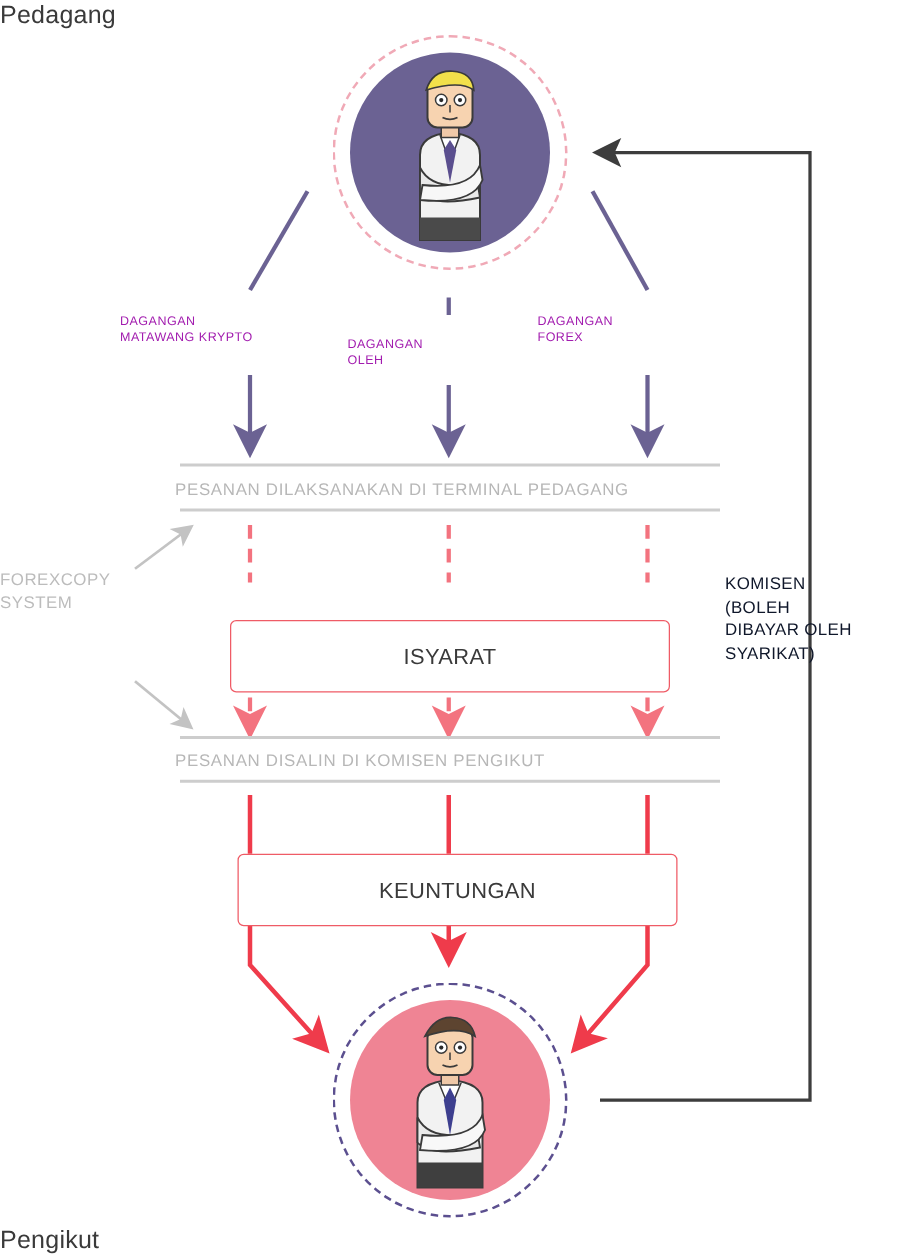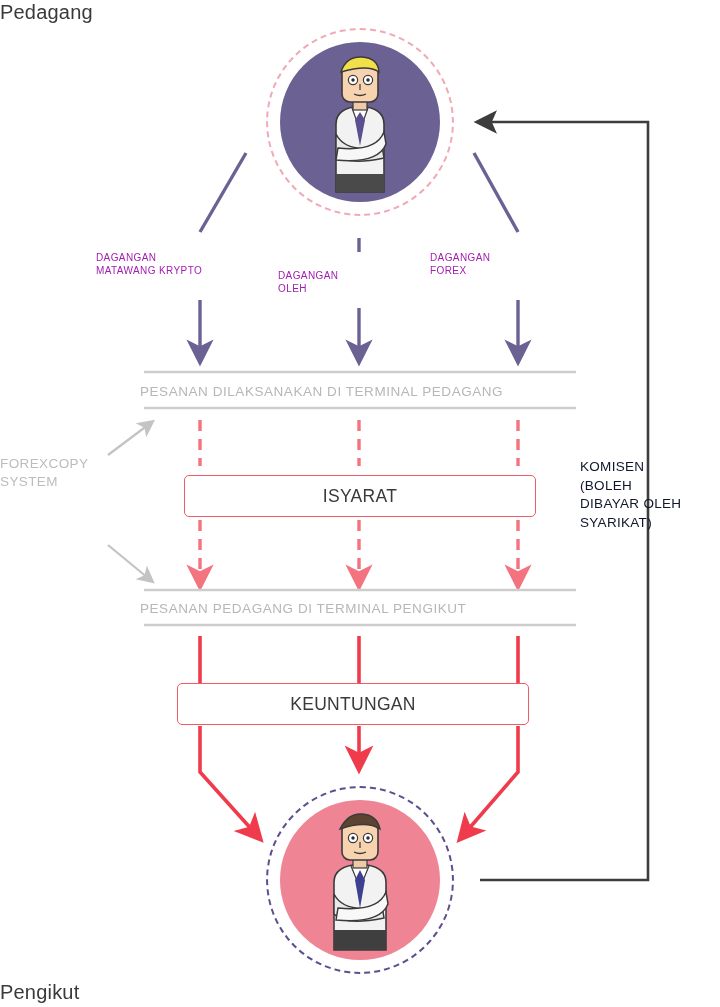--- a/index.html
+++ b/index.html
@@ -121,29 +121,29 @@
     background: #ffffff;
     display: flex;
     align-items: center;
     justify-content: center;
     font-size: 17.5px;
     color: #3a3a3a;
     letter-spacing: 0.3px;
   }
   .box-isyarat {
     left: 184px;
-    top: 475px;
+    top: 496px;
     width: 352px;
-    height: 42px;
+    height: 58px;
   }
   .box-keuntungan {
-    left: 177px;
+    left: 190px;
     top: 683px;
     width: 352px;
-    height: 42px;
+    height: 58px;
   }
 
   
   .side-left {
     left: 0px;
     top: 455px;
     width: 138px;
     font-size: 13.5px;
     color: #bcbcbc;
     letter-spacing: 0.4px;
@@ -287,21 +287,21 @@
   <div class="label trade-label trade-saham">
     <div>DAGANGAN</div>
     <div>OLEH</div>
   </div>
   <div class="label trade-label trade-forex">
     <div>DAGANGAN</div>
     <div>FOREX</div>
   </div>
 
   <div class="label band-label band-top">PESANAN DILAKSANAKAN DI TERMINAL PEDAGANG</div>
-  <div class="label band-label band-bottom">PESANAN PEDAGANG DI TERMINAL PENGIKUT</div>
+  <div class="label band-label band-bottom">PESANAN DISALIN DI KOMISEN PENGIKUT</div>
 
   <div class="box box-isyarat">ISYARAT</div>
   <div class="box box-keuntungan">KEUNTUNGAN</div>
 
   <div class="label side-left">
     <div>FOREXCOPY</div>
     <div>SYSTEM</div>
   </div>
 
   <div class="label side-right">

